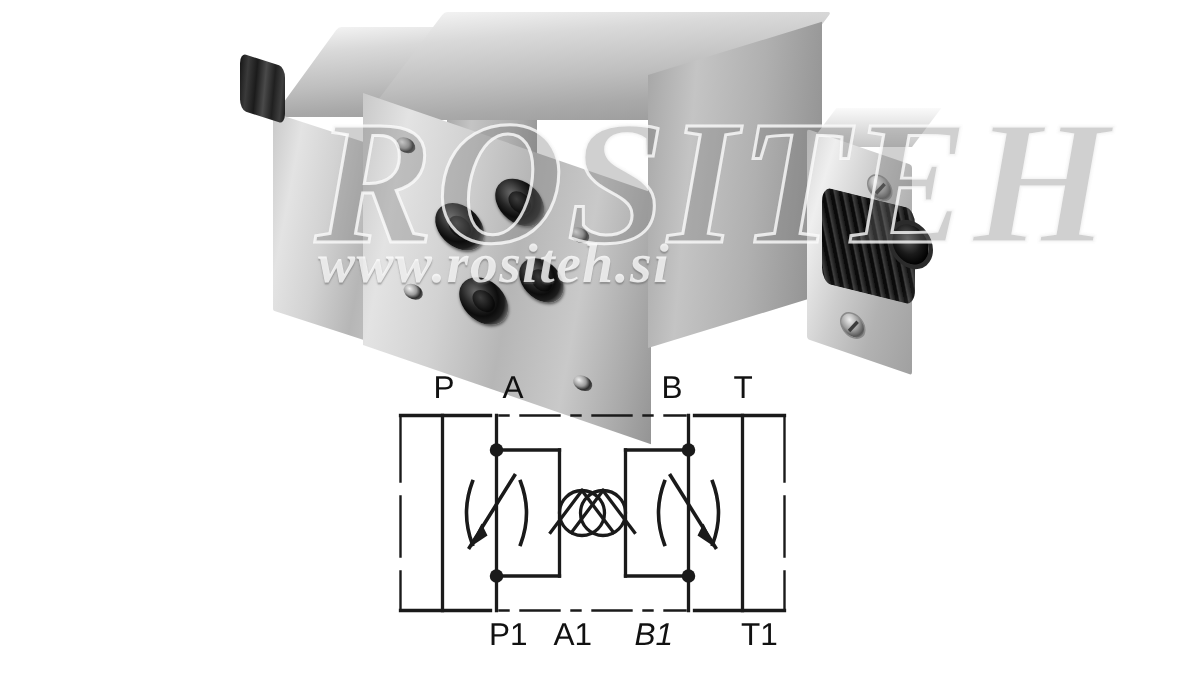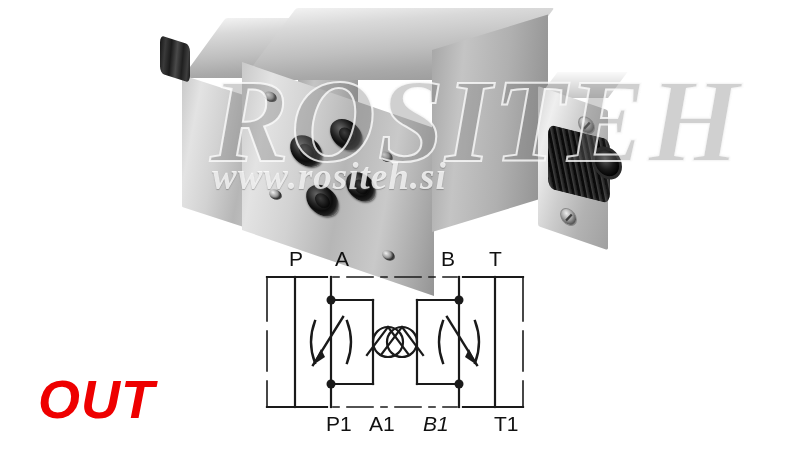--- a/index.html
+++ b/index.html
@@ -216,21 +216,20 @@
       <div class="scr" style="left:40px;top:14px;width:15px;height:15px;"></div>
       <div class="scr" style="left:22px;top:112px;width:15px;height:15px;"></div>
     </div>
     <div id="screw-right"></div>
     <div id="screw-right-hex"></div>
 
     <div id="wm-big">ROSITEH</div>
     <div id="wm-small">www.rositeh.si</div>
   </div>
 
-  <div id="out-label" style="color:#ee0000">OUT</div>
 
   <div id="schematic">
 
     <svg width="300" height="200" viewBox="0 0 300 200">
       <g fill="none" stroke="#1a1a1a" stroke-width="2.2" stroke-linecap="square">
 
         <line x1="12" y1="32" x2="72" y2="32"></line>
         <line x1="208" y1="32" x2="268" y2="32"></line>
         <line x1="78" y1="32" x2="202" y2="32" stroke-dasharray="6 8 26 8" stroke-width="1.6"></line>
 

